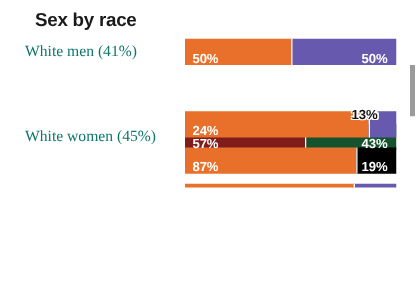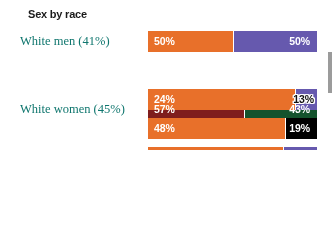--- a/index.html
+++ b/index.html
@@ -22,21 +22,21 @@
     background: #ffffff;
     overflow: hidden;
   }
 
   
   .chart-title {
     position: absolute;
     left: 28px;
     top: 8px;
     font-family: "Liberation Sans", sans-serif;
-    font-size: 11px;
+    font-size: 15px;
     font-weight: bold;
     color: #1a1a1a;
     letter-spacing: -0.2px;
     white-space: nowrap;
   }
 
   
   .plot-area {
     position: absolute;
     left: 0;
@@ -74,21 +74,21 @@
     display: flex;
     flex-direction: row;
     background: transparent;
   }
 
   .seg {
     position: relative;
     height: 100%;
     box-sizing: border-box;
     display: flex;
-    align-items: center;
+    align-items: flex-end;
     overflow: visible;
   }
   .seg-left {
     justify-content: flex-start;
   }
   .seg-right {
     justify-content: flex-end;
     border-left: 1.5px solid #ffffff;
   }
 
@@ -103,21 +103,21 @@
     position: relative;
     z-index: 3;
   }
   .seg-left .seg-value  { margin-left: 6px; }
   .seg-right .seg-value { margin-right: 7px; }
 
   
   .seg-value.straddle {
     position: absolute;
     right: 2px;
-    margin: 0;
+    margin: 12px;
     padding: 1px 1px;
     text-shadow:
       -1.2px -1.2px 0 #ffffff,  1.2px -1.2px 0 #ffffff,
       -1.2px  1.2px 0 #ffffff,  1.2px  1.2px 0 #ffffff,
       -1.2px 0 0 #ffffff,  1.2px 0 0 #ffffff,
        0 -1.2px 0 #ffffff,  0 1.2px 0 #ffffff;
     color: #111111;
     z-index: 5;
   }
 
@@ -180,21 +180,21 @@
         </div>
         <div class="seg seg-right" style="width:13%;background:#6659AE;">
           <span class="seg-value straddle">13%</span>
         </div>
       </div>
     </div>
 
     <div class="bar-row" style="top:89px;">
       <div class="bar-track">
         <div class="seg seg-left" style="width:81%;background:#E8702A;">
-          <span class="seg-value">48%</span>
+          <span class="seg-value">87%</span>
         </div>
         <div class="seg seg-right" style="width:19%;background:#000000;">
           <span class="seg-value">19%</span>
         </div>
       </div>
     </div>
 
     <div class="bar-row" style="top:118px;">
       <div class="row-label"></div>
       <div class="bar-track">

